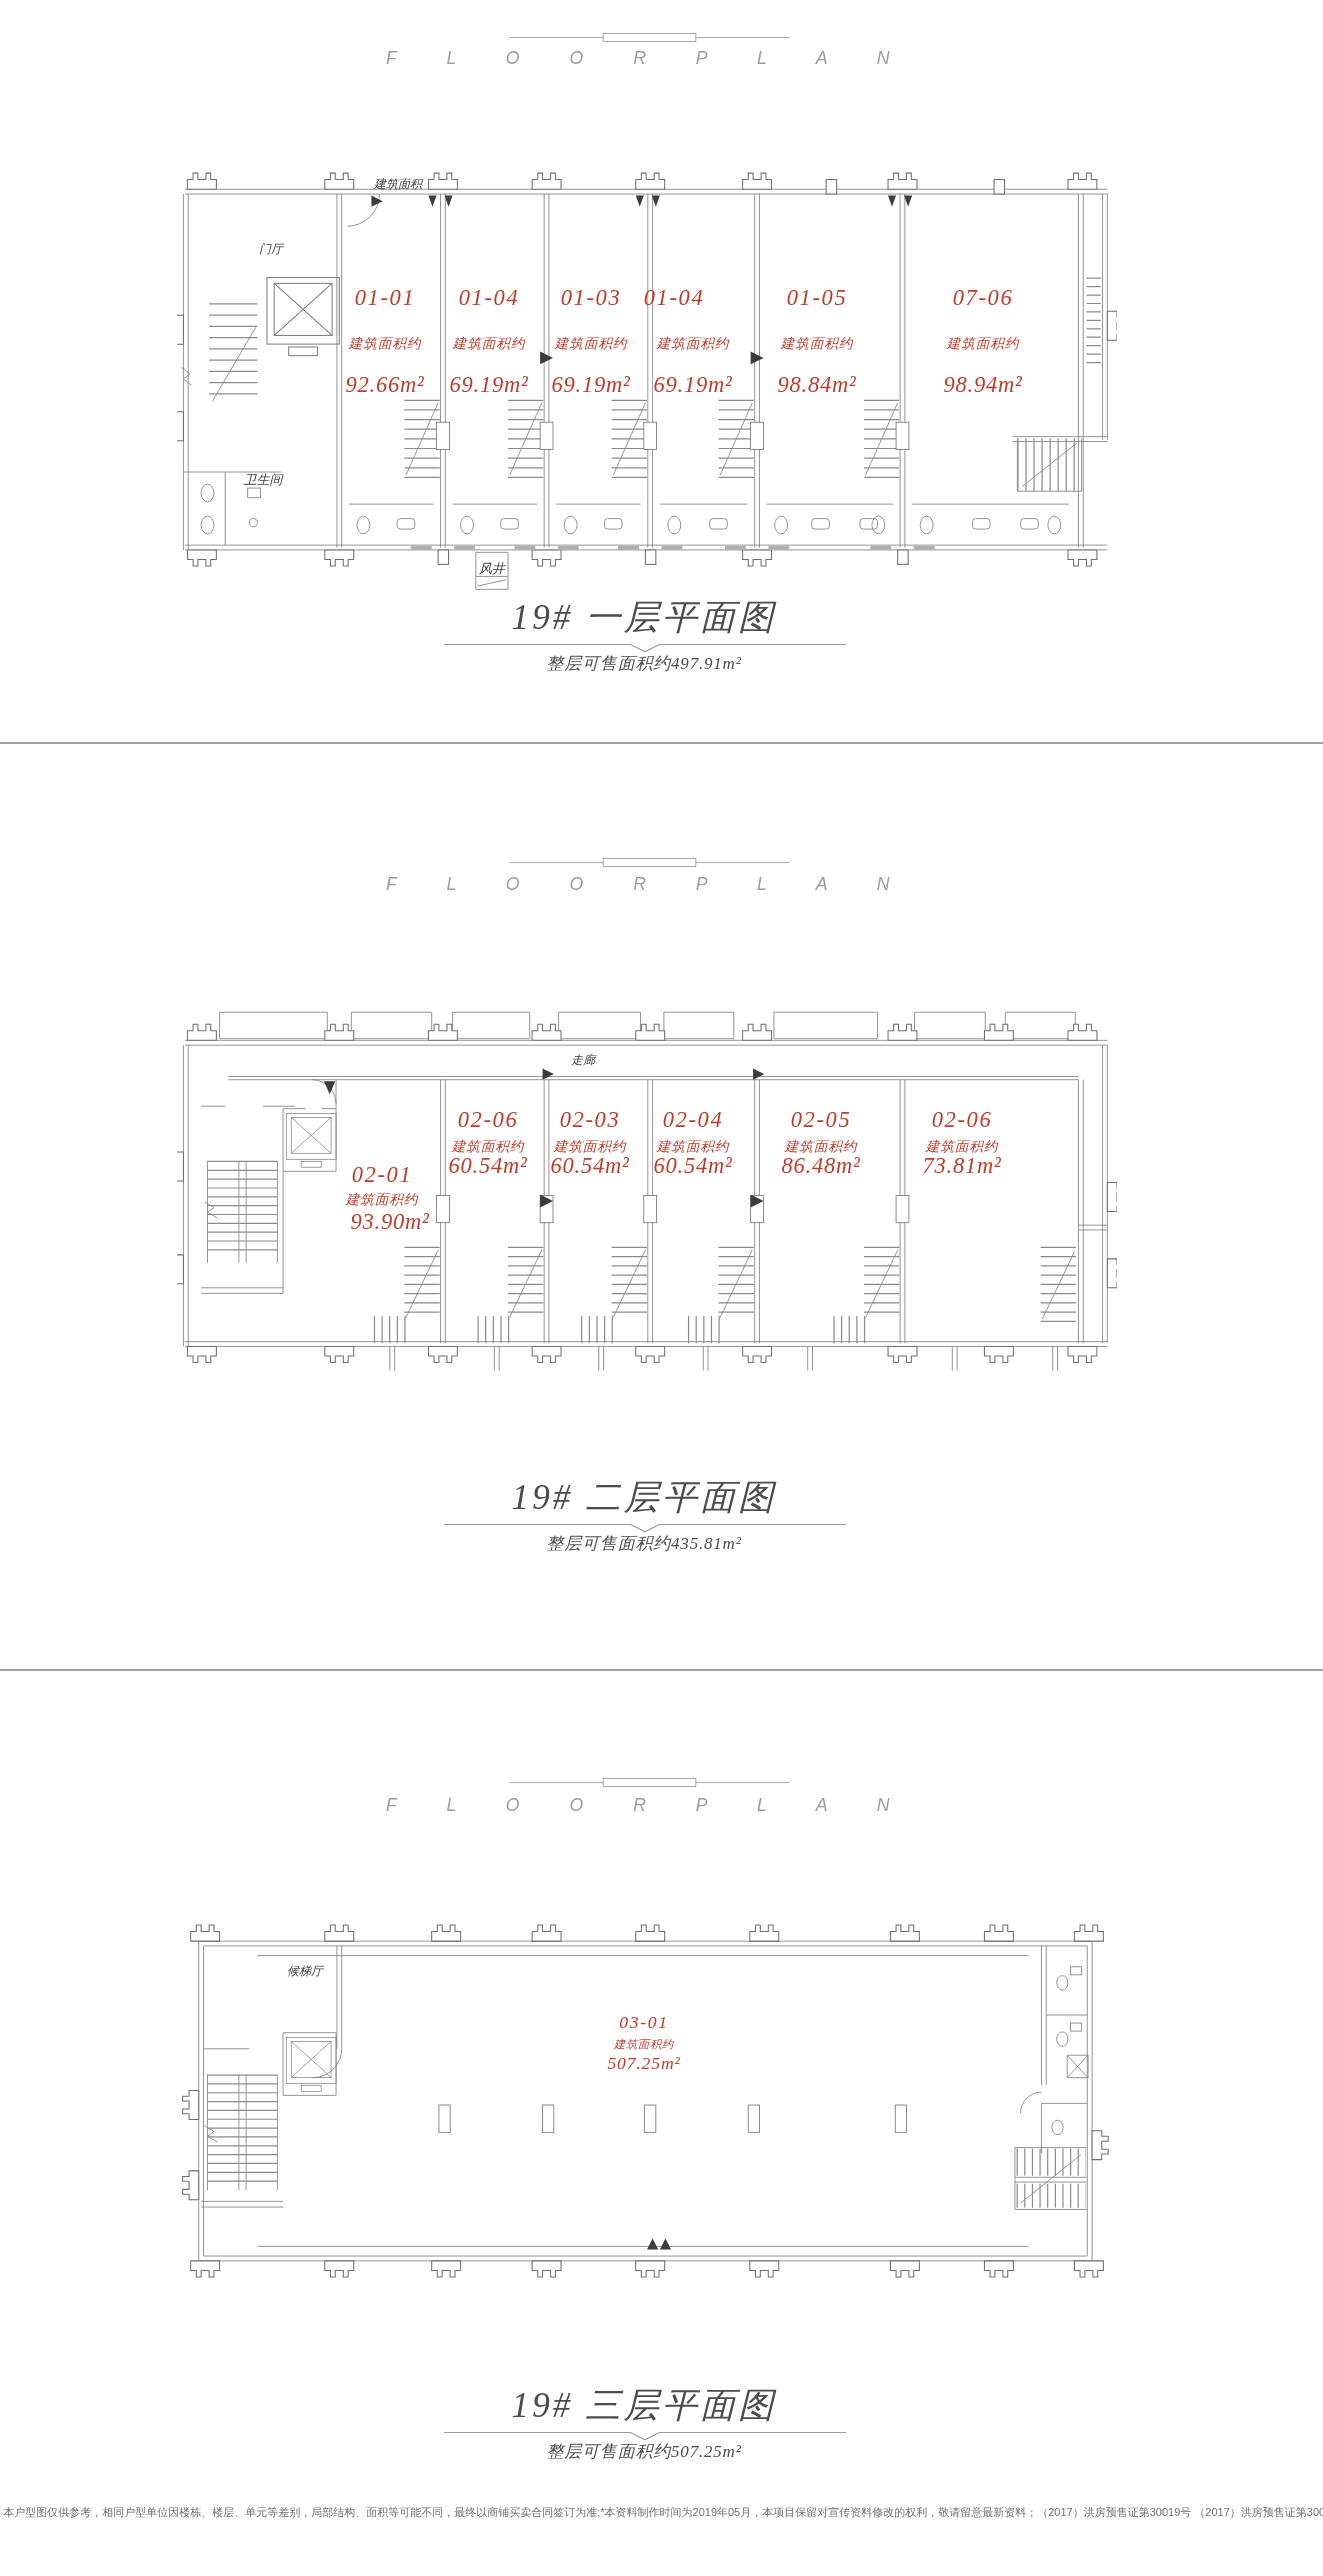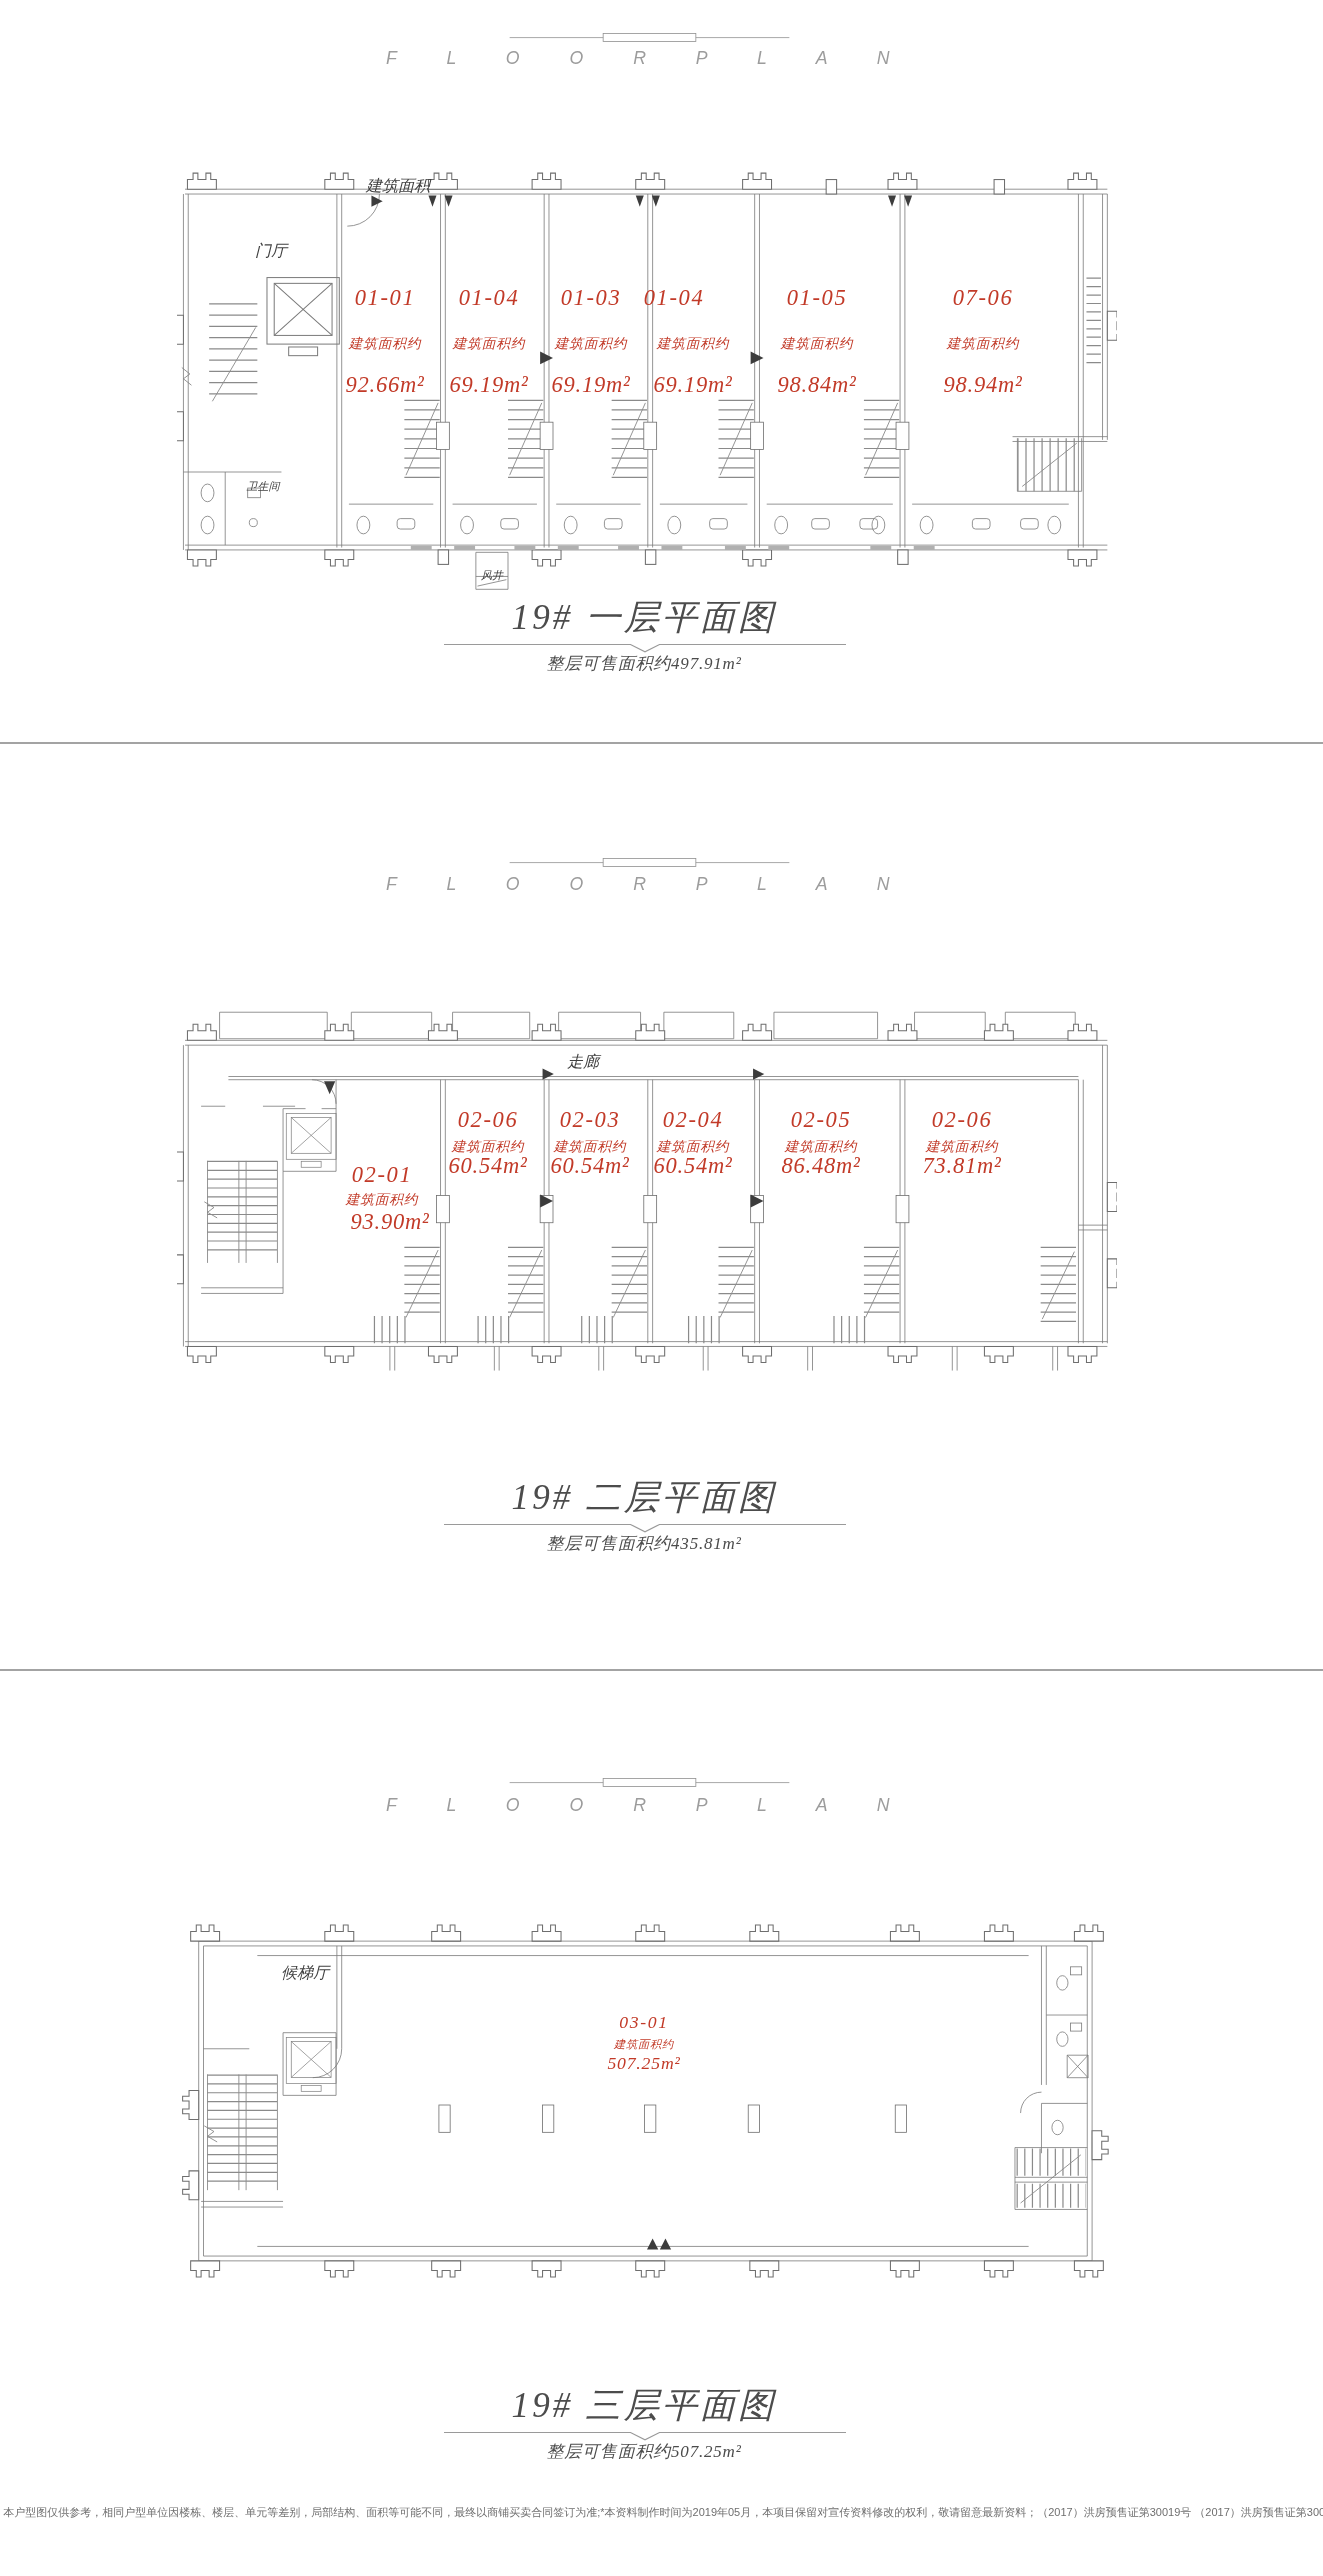--- a/index.html
+++ b/index.html
@@ -9,22 +9,22 @@
   .ctr{transform:translateX(-50%);font-style:italic;}
   .fp-word{font-family:"Liberation Sans","DejaVu Sans",sans-serif;font-size:17.7px;color:#9c9c9c;
            letter-spacing:22.5px;white-space:nowrap;}
   .plan-title{font-size:35px;color:#4c4c4c;letter-spacing:3.2px;white-space:nowrap;line-height:1.1;}
   .plan-sub{font-size:17px;color:#4c4c4c;letter-spacing:0.8px;white-space:nowrap;}
   .u-no{font-size:22.5px;color:#c23a28;letter-spacing:1.6px;white-space:nowrap;line-height:1;}
   .u-cap{font-size:13.7px;color:#c23a28;letter-spacing:0.8px;white-space:nowrap;line-height:1;}
   .u-area{font-size:22.5px;color:#c23a28;letter-spacing:0.8px;white-space:nowrap;line-height:1;}
   .sm .u-no,.sm .u-area{font-size:17.7px;}
   .sm .u-cap{font-size:11.2px;}
-  .ann{font-size:16px;color:#3f3f3f;white-space:nowrap;line-height:1;}
-  .ann-sm{font-size:11px;color:#3f3f3f;white-space:nowrap;line-height:1;margin-top:8px;}
+  .ann{font-size:12px;color:#3f3f3f;white-space:nowrap;line-height:1;}
+  .ann-sm{font-size:13px;color:#3f3f3f;white-space:nowrap;line-height:1;}
   .divider{position:absolute;left:0;width:1323px;height:1.6px;background:#a3a3a3;}
   .disclaimer{font-family:"Liberation Sans","DejaVu Sans",sans-serif;font-size:11px;color:#6f6f6f;
               white-space:nowrap;letter-spacing:0;}
   svg{display:block;}
   .plan-lines{stroke:#7b7b7b;stroke-width:1;fill:none;}
   .lad{stroke:#8a8a8a;}
   .fixt{stroke:#7b7b7b;stroke-width:1;fill:none;}
   .colsym{stroke:#6e6e6e;stroke-width:1.3;fill:#ffffff;}
   .wedge{fill:#3c3c3c;stroke:none;}
   .sill{fill:#b0b0b0;stroke:none;}

